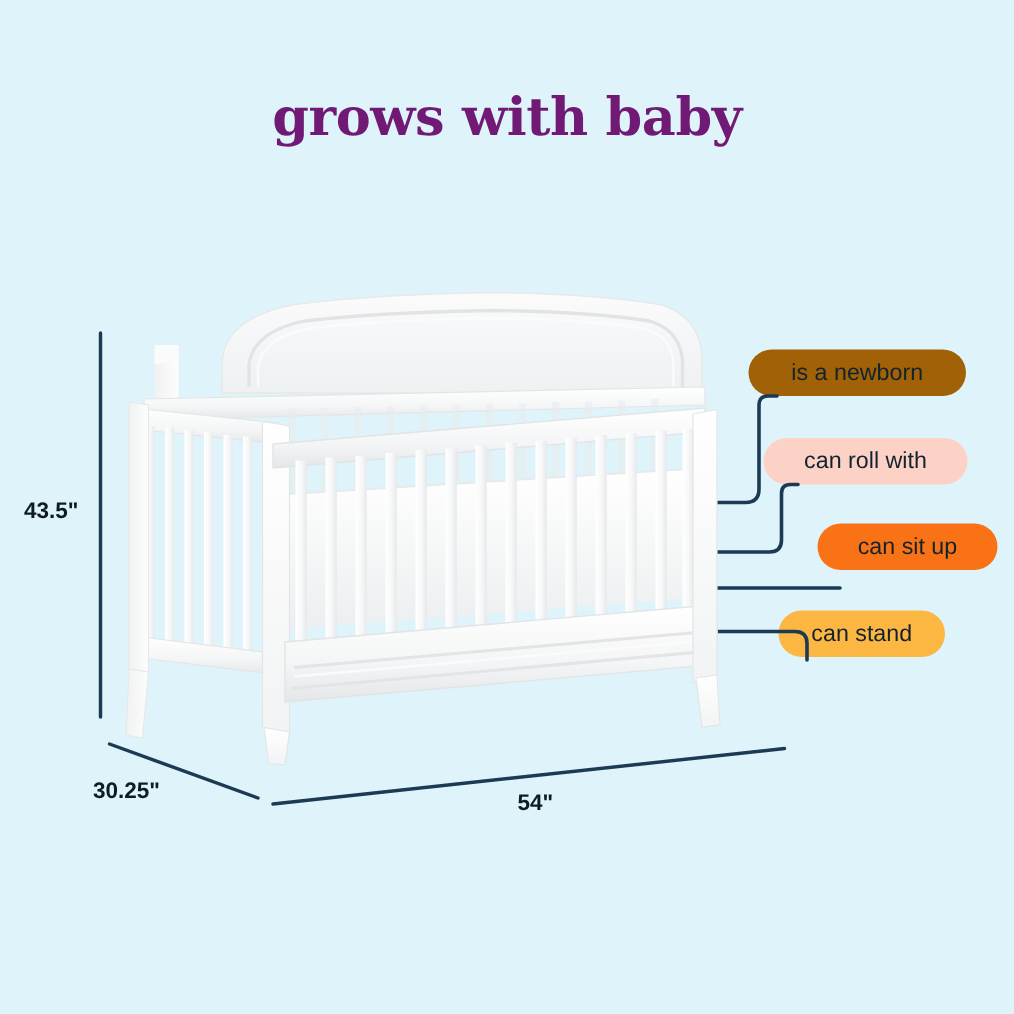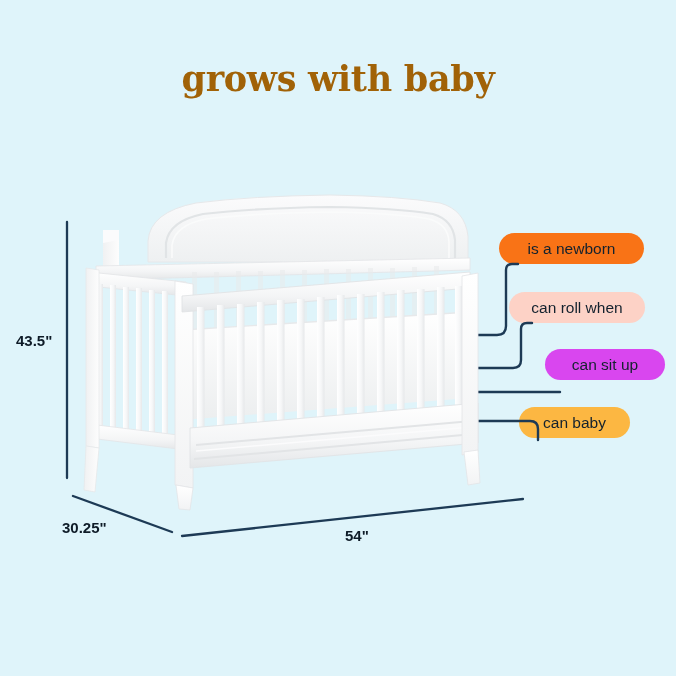--- a/index.html
+++ b/index.html
@@ -89,21 +89,21 @@
   }
   #crib-layer { z-index: 3; }
   #lines-layer { z-index: 2; }
   #dim-layer { z-index: 4; }
 </style>
 </head>
 <body>
 
 <div id="stage" style="background: rgb(223, 244, 250);">
 
-  <div id="title" style="color: #a16207;">grows with baby</div>
+  <div id="title" style="color: #701a75;">grows with baby</div>
 
   <svg class="svg-layer" id="lines-layer" viewBox="0 0 676 676">
     <g fill="none" stroke="#1d3a55" stroke-width="2.4" stroke-linecap="round" stroke-linejoin="round">
 
       <path d="M 470 335 L 497 335 Q 506 335 506 326 L 506 270 Q 506 264 512 264 L 518 264"></path>
 
       <path d="M 470 368 L 513 368 Q 521 368 521 360 L 521 329 Q 521 323 527 323 L 532 323"></path>
 
       <path d="M 470 392 L 560 392"></path>
 
@@ -252,18 +252,18 @@
     </g>
   </svg>
 
   <div class="dim-label" id="dim-height" style="color: rgb(14, 27, 39);">43.5"</div>
   <div class="dim-label" id="dim-depth" style="color: rgb(14, 27, 39);">30.25"</div>
   <div class="dim-label" id="dim-width" style="color: rgb(14, 27, 39);">54"</div>
 
   <div id="adjust-heading" style="color: rgb(32, 56, 79);">
   </div>
 
-  <div class="pill" id="pill-newborn" style="background: #f97316;">is a newborn</div>
-  <div class="pill" id="pill-rollover" style="background: rgb(253, 210, 198);">can roll when</div>
-  <div class="pill" id="pill-situp" style="background: #d946ef;">can sit up</div>
-  <div class="pill" id="pill-stand" style="background: rgb(252, 183, 66);">can baby</div>
+  <div class="pill" id="pill-newborn" style="background: #a16207;">is a newborn</div>
+  <div class="pill" id="pill-rollover" style="background: rgb(253, 210, 198);">can roll with</div>
+  <div class="pill" id="pill-situp" style="background: #f97316;">can sit up</div>
+  <div class="pill" id="pill-stand" style="background: rgb(252, 183, 66);">can stand</div>
 
 </div>
 
 </body></html>

